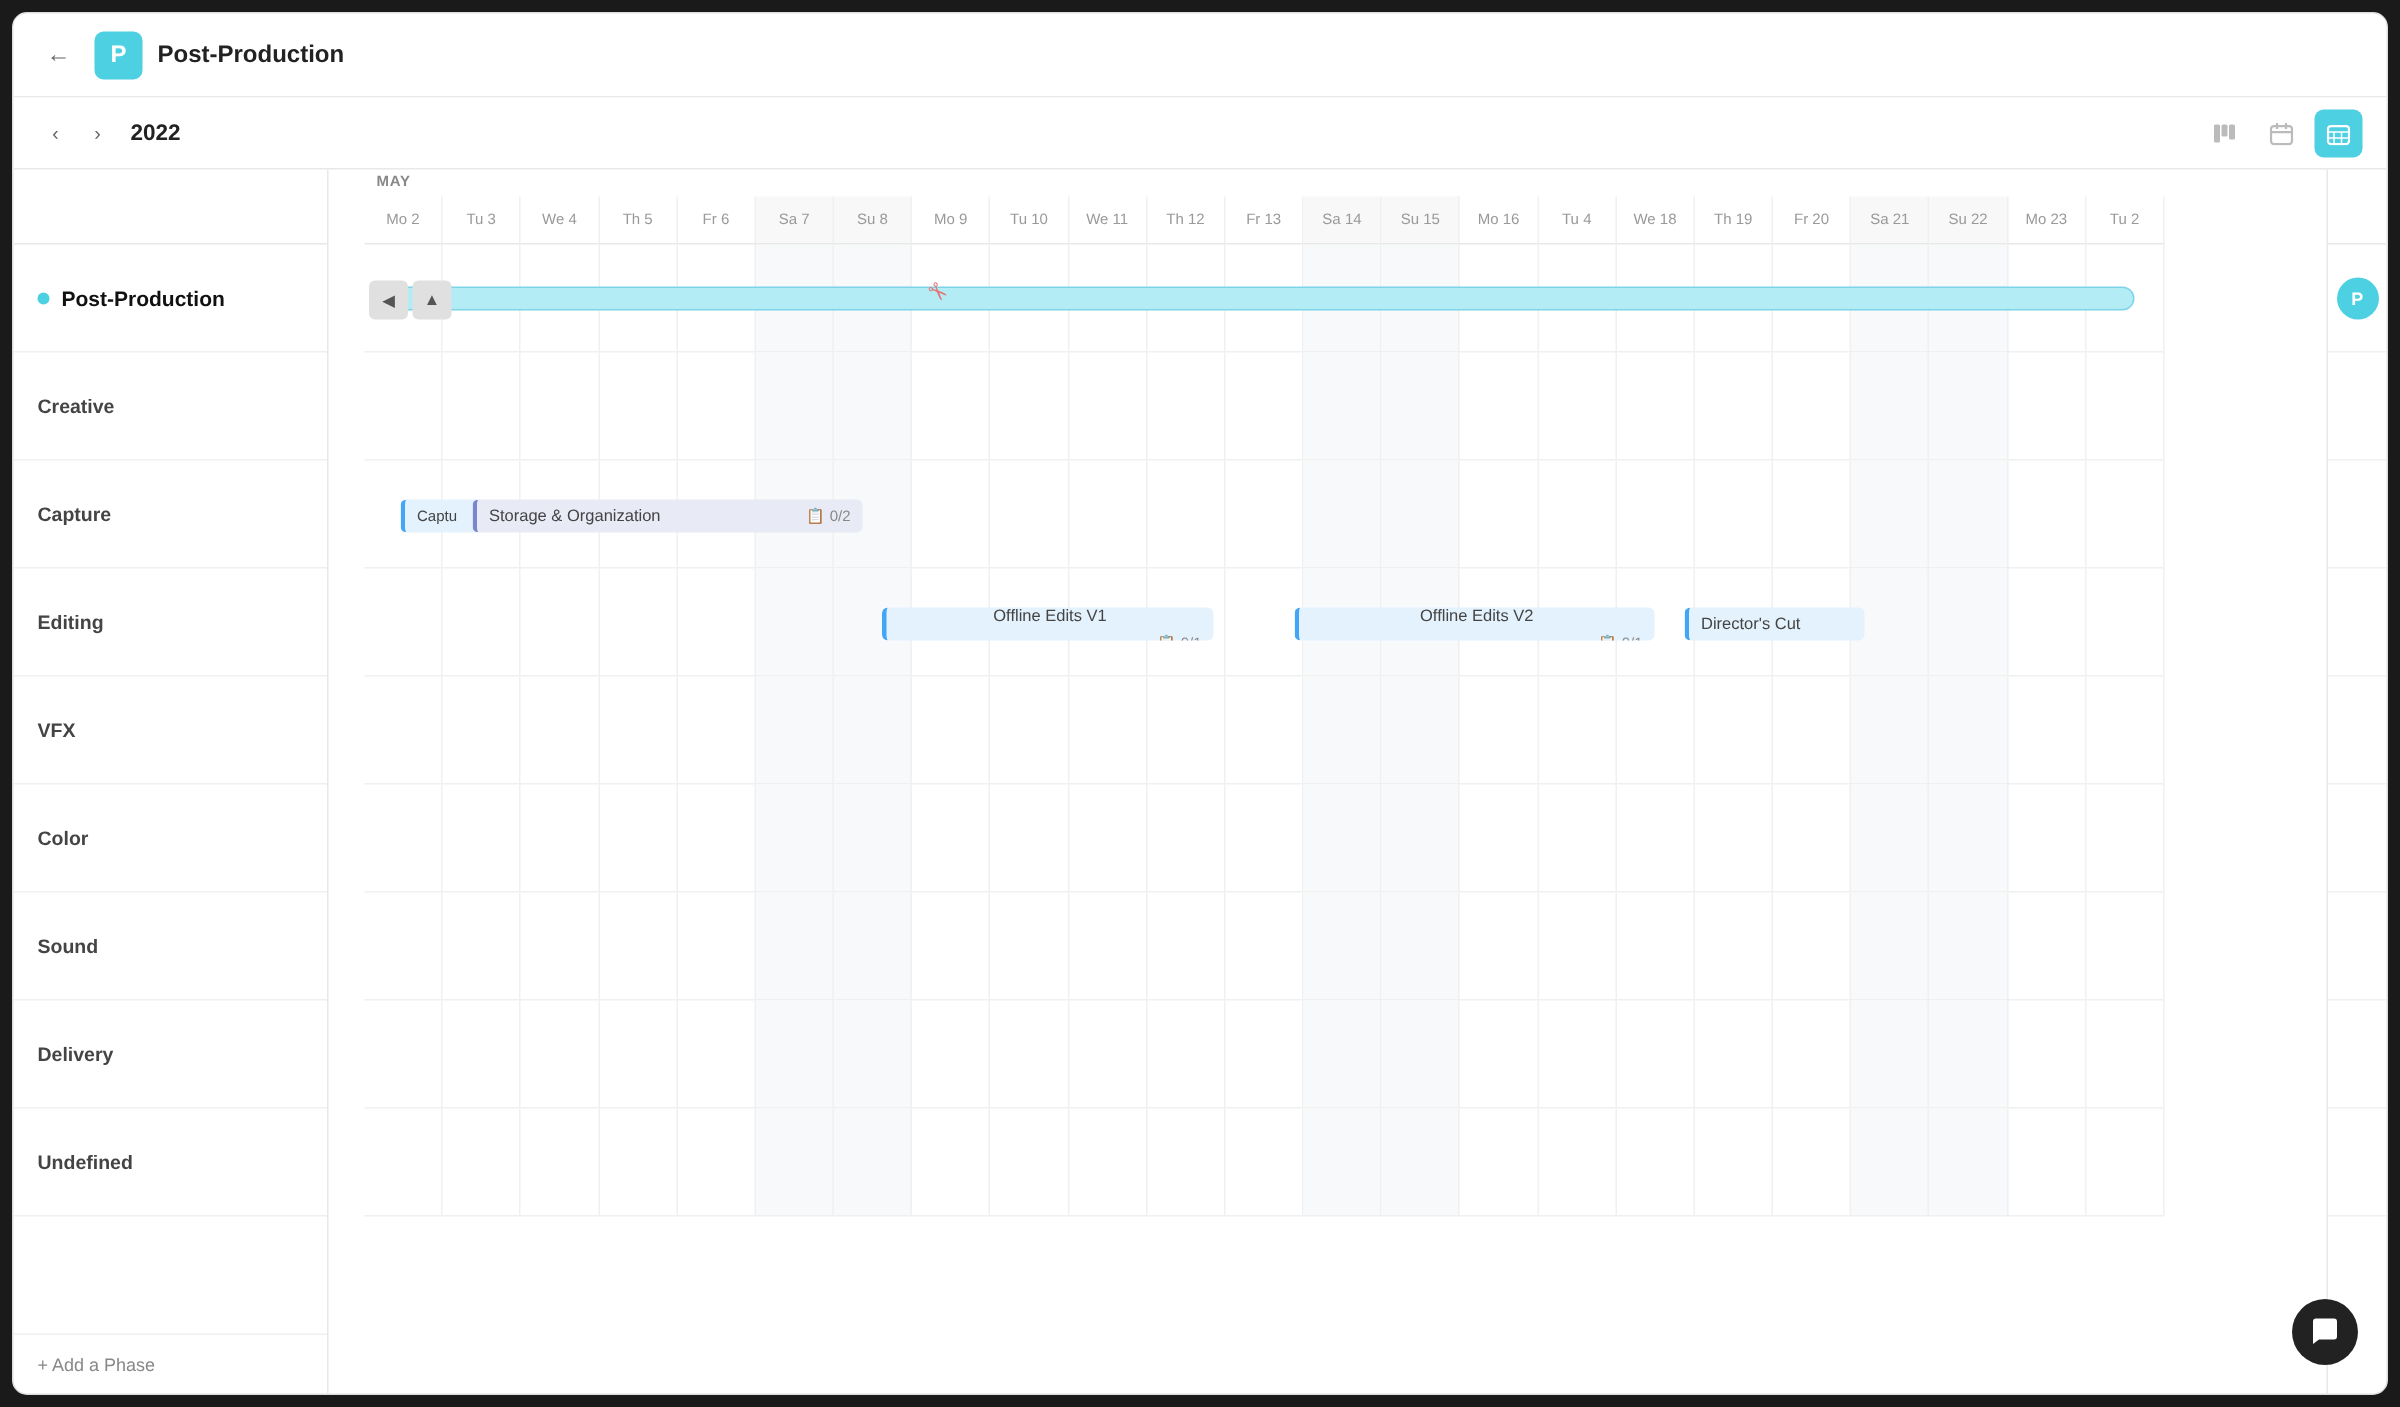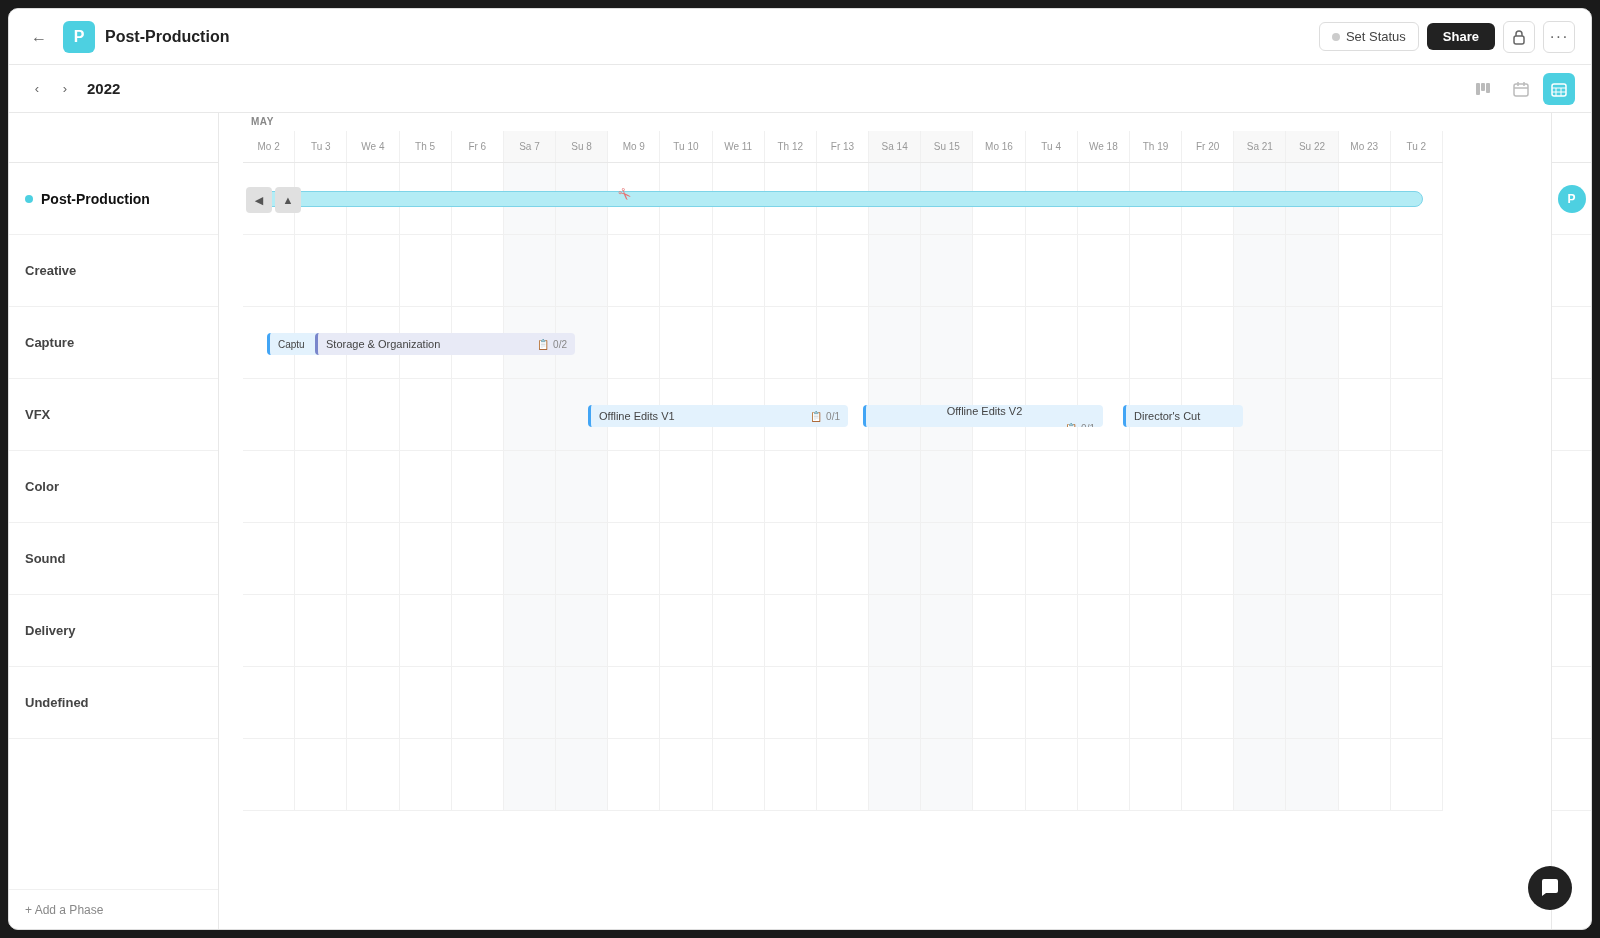--- a/index.html
+++ b/index.html
@@ -295,36 +295,20 @@
 <div class="app-container">
 
   <div class="header">
     <div class="back-btn">
       <span>←</span>
     </div>
     <div class="project-icon">
       <span>P</span>
     </div>
     <div class="project-title">Post-Production</div>
-    <div class="header-actions">
-      <button class="set-status-btn">
-        <span class="status-dot"></span>
-        <span>Set Status</span>
-      </button>
-      <button class="share-btn">Share</button>
-      <div class="lock-btn">
-        <svg width="14" height="16" viewBox="0 0 14 16" fill="none">
-          <rect x="2" y="7" width="10" height="8" rx="2" stroke="#666" stroke-width="1.5" fill="none"></rect>
-          <path d="M4 7V5a3 3 0 016 0v2" stroke="#666" stroke-width="1.5" fill="none"></path>
-        </svg>
-      </div>
-      <div class="more-btn">
-        <span style="font-size:16px;letter-spacing:1px;color:#666">···</span>
-      </div>
-    </div>
   </div>
 
   <div class="toolbar">
     <div class="nav-arrows">
       <div class="nav-arrow">‹</div>
       <div class="nav-arrow">›</div>
     </div>
     <div class="year-label">2022</div>
     <div class="toolbar-right">
       <div class="toolbar-icon-btn">
@@ -363,20 +347,23 @@
           <div class="phase-dot"></div>
           <span>Post-Production</span>
         </div>
         <div class="phase-item">
           <span>Creative</span>
         </div>
         <div class="phase-item">
           <span>Capture</span>
         </div>
         <div class="phase-item">
+          <span>Editing</span>
+        </div>
+        <div class="phase-item">
           <span>VFX</span>
         </div>
         <div class="phase-item">
           <span>Color</span>
         </div>
         <div class="phase-item">
           <span>Sound</span>
         </div>
         <div class="phase-item">
           <span>Delivery</span>
@@ -528,21 +515,21 @@
               <div class="gantt-cell weekend"></div>
               <div class="gantt-cell"></div>
               <div class="gantt-cell"></div>
               <div class="gantt-cell"></div>
               <div class="gantt-cell"></div>
               <div class="gantt-cell"></div>
               <div class="gantt-cell weekend"></div>
               <div class="gantt-cell weekend"></div>
               <div class="gantt-cell"></div>
               <div class="gantt-cell"></div>
-              <div class="task-bar task-bar-blue" style="left: 345px; width: 260px;">
+              <div class="task-bar task-bar-blue" style="left: 345px; width: 221px; flex-direction: column;">
                 <span>Offline Edits V1</span>
                 <span class="task-count">📋 0/1</span>
               </div>
               <div class="task-bar task-bar-blue" style="left: 620px; width: 240px; flex-direction: column;">
                 <span>Offline Edits V2</span>
                 <span class="task-count">📋 0/1</span>
               </div>
               <div class="task-bar task-bar-blue" style="left: 880px; width: 120px;">
                 <span>Director's Cut</span>
               </div>

